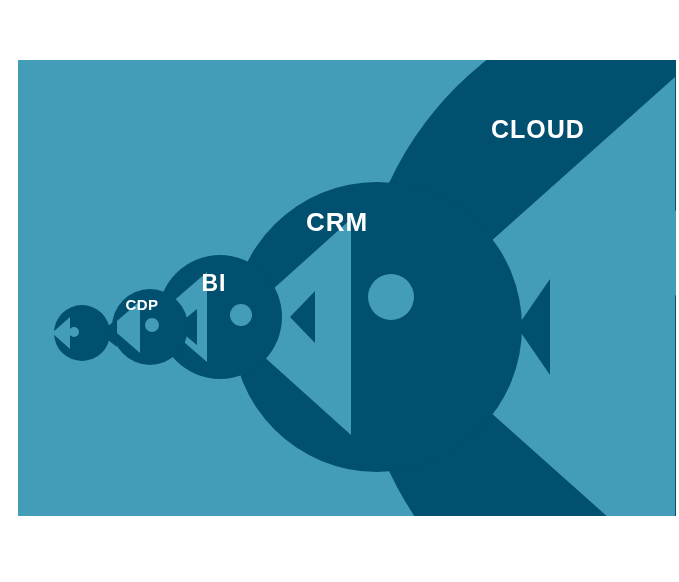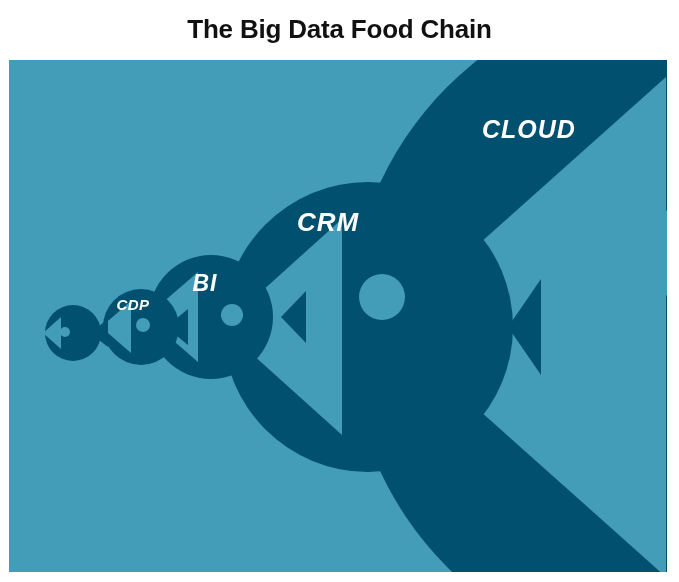--- a/index.html
+++ b/index.html
@@ -28,44 +28,42 @@
     line-height: 58px;
     text-align: center;
     font-size: 26px;
     font-weight: bold;
     color: #111111;
     letter-spacing: -0.2px;
     font-family: "Liberation Sans", sans-serif;
   }
   #chart-panel {
     position: absolute;
-    left: 9px;
+    left: 18px;
     top: 60px;
     width: 658px;
-    height: 512px;
+    height: 456px;
     overflow: hidden;
-    font-style: italic;
   }
   #chart-svg {
     display: block;
   }
   .fish-label {
     font-family: "Liberation Sans", sans-serif;
     font-weight: bold;
     fill: #ffffff;
     text-anchor: middle;
     dominant-baseline: middle;
   }
 </style>
 </head>
 <body>
 
 <div id="page">
 
-  <div id="page-title">The Big Data Food Chain</div>
 
   <div id="chart-panel">
     <svg id="chart-svg" width="658" height="512" viewBox="11 60 658 512">
 
       <rect id="panel-bg" x="11" y="60" width="658" height="512" fill="#439cb8"></rect>
 
       <g id="fish-cloud-group">
           <defs>
             <mask id="fish-cloud-mouth-clip">
               <rect x="340" y="-23" width="700" height="700" fill="#fff"></rect>

